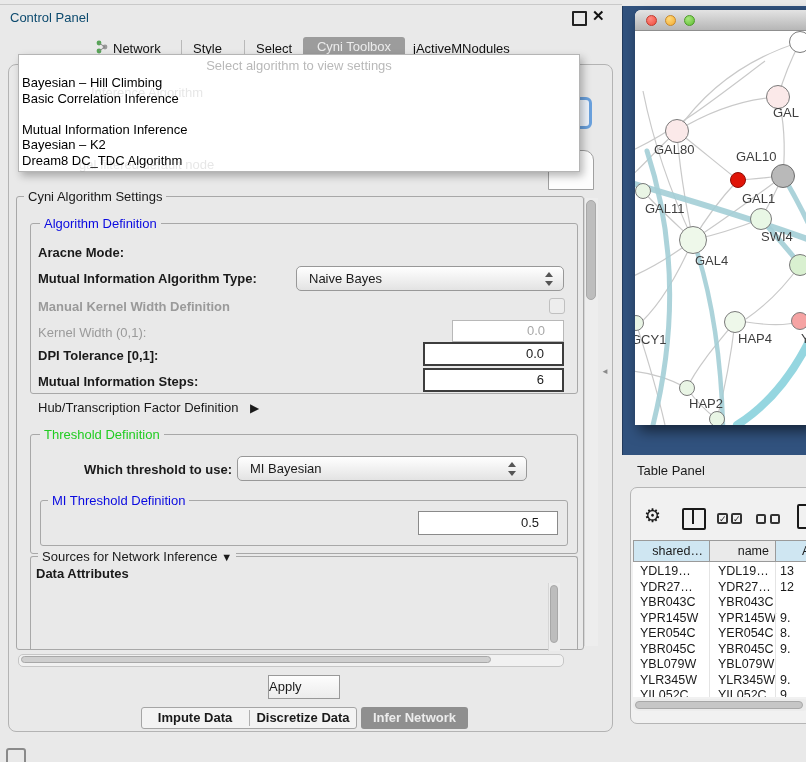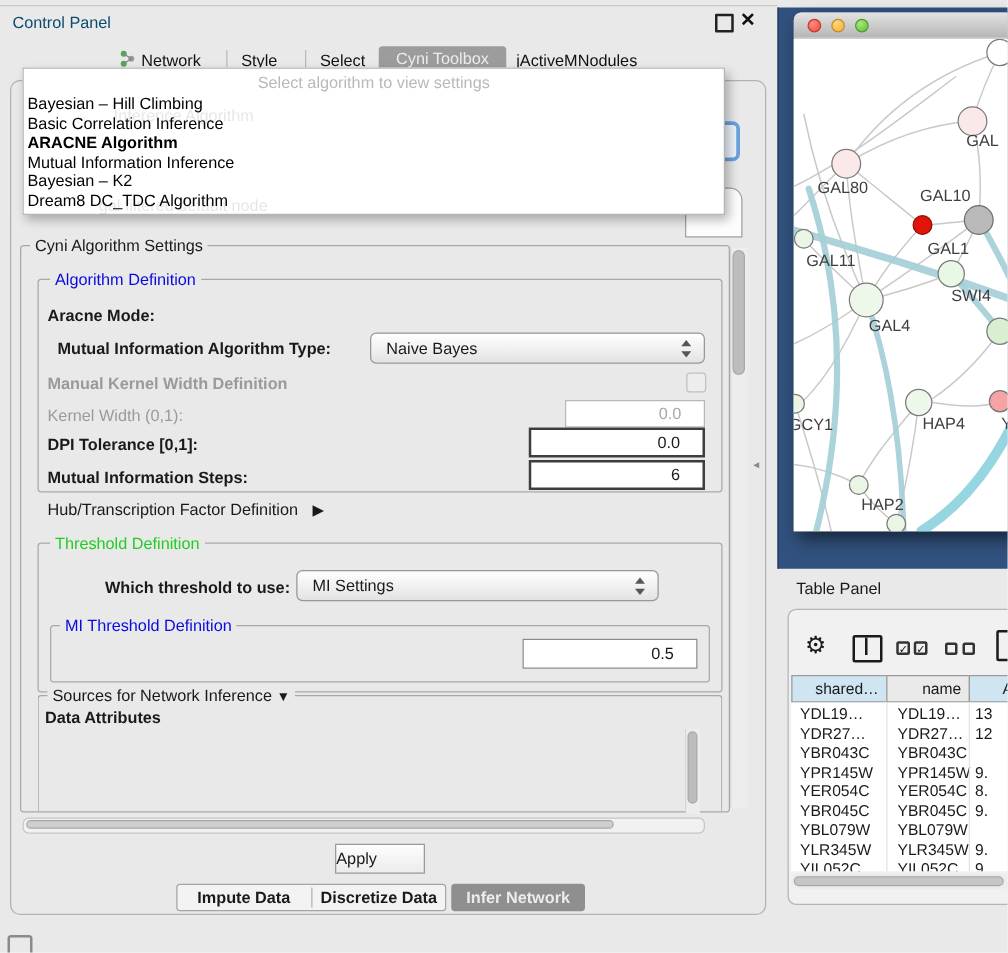--- a/index.html
+++ b/index.html
@@ -104,21 +104,21 @@
   <div class="abs" style="left:548px;top:150px;width:44px;height:38px;border:1px solid #a0a0a0;border-radius:0 10px 0 0;background:#fdfdfd;"></div>
 
   <div class="abs group" style="left:16px;top:196px;width:566px;height:452px;"></div>
   <div class="abs gtitle" style="left:24px;top:189px;">Cyni Algorithm Settings</div>
 
   <div class="abs group" style="left:30px;top:223px;width:546px;height:169px;"></div>
   <div class="abs gtitle blue-t" style="left:40px;top:216px;">Algorithm Definition</div>
 
   <div class="abs boldlab" style="left:38px;top:245px;">Aracne Mode:</div>
 
-  <div class="abs boldlab" style="left:46px;top:271px;">Mutual Information Algorithm Type:</div>
+  <div class="abs boldlab" style="left:38px;top:271px;">Mutual Information Algorithm Type:</div>
   <div class="abs combo" style="left:296px;top:266px;width:268px;">
     <span>Naive Bayes</span>
     <span class="abs spin"></span>
   </div>
 
   <div class="abs graylab" style="left:38px;top:299px;">Manual Kernel Width Definition</div>
   <div class="abs" style="left:549px;top:298px;width:14px;height:14px;background:#ededed;border:1px solid #c0c0c0;border-radius:3px;"></div>
 
   <div class="abs graylab" style="left:38px;top:325px;font-weight:normal;">Kernel Width (0,1):</div>
   <div class="abs field" style="left:452px;top:320px;width:112px;height:22px;border:1px solid #b8b8b8;color:#a8a8a8;line-height:20px;">0.0</div>
@@ -132,21 +132,21 @@
   <div class="abs" style="left:38px;top:400px;">
     <span>Hub/Transcription Factor Definition</span>
     <span style="font-size:12px;margin-left:8px;">▶</span>
   </div>
 
   <div class="abs group" style="left:30px;top:434px;width:546px;height:118px;"></div>
   <div class="abs gtitle green-t" style="left:40px;top:427px;">Threshold Definition</div>
 
   <div class="abs boldlab" style="left:84px;top:462px;">Which threshold to use:</div>
   <div class="abs combo" style="left:237px;top:456px;width:290px;">
-    <span>MI Settings</span>
+    <span>MI Bayesian</span>
     <span class="abs spin"></span>
   </div>
 
   <div class="abs group" style="left:40px;top:500px;width:526px;height:44px;"></div>
   <div class="abs gtitle blue-t" style="left:48px;top:493px;">MI Threshold Definition</div>
   <div class="abs field" style="left:418px;top:511px;width:140px;height:24px;border:1px solid #8a8a8a;line-height:22px;">0.5</div>
 
   <div class="abs group" style="left:30px;top:556px;width:546px;height:92px;border-bottom:none;border-radius:3px 3px 0 0;"></div>
   <div class="abs gtitle" style="left:38px;top:549px;">
     <span>Sources for Network Inference</span>
@@ -164,21 +164,20 @@
 
   <div class="abs scroll-v" style="left:584px;top:198px;width:13px;height:448px;">
     <div class="thumb" style="position:absolute;left:1px;top:2px;width:10px;height:100px;"></div>
   </div>
   <div class="abs" style="left:601px;top:367px;font-size:8px;color:#8a8a8a;">◄</div>
 
   <div class="abs popup">
     <div class="ph">Select algorithm to view settings</div>
     <div class="pitem" style="top:20px;">Bayesian – Hill Climbing</div>
     <div class="pitem" style="top:35.5px;">Basic Correlation Inference</div>
-    <div class="pitem bold" style="top:51px;">ARACNE Algorithm</div>
     <div class="pitem" style="top:66.5px;">Mutual Information Inference</div>
     <div class="pitem" style="top:82px;">Bayesian – K2</div>
     <div class="pitem" style="top:97.5px;">Dream8 DC_TDC Algorithm</div>
     <div class="ghost" style="left:72px;top:30px;">Inference Algorithm</div>
     <div class="ghost" style="left:60px;top:102px;">gal filtered default node</div>
   </div>
 
   <div class="abs" id="apply">Apply</div>
   <div class="abs" id="btab-group"></div>
   <div class="abs btab" style="left:142px;width:106px;">Impute Data</div>

